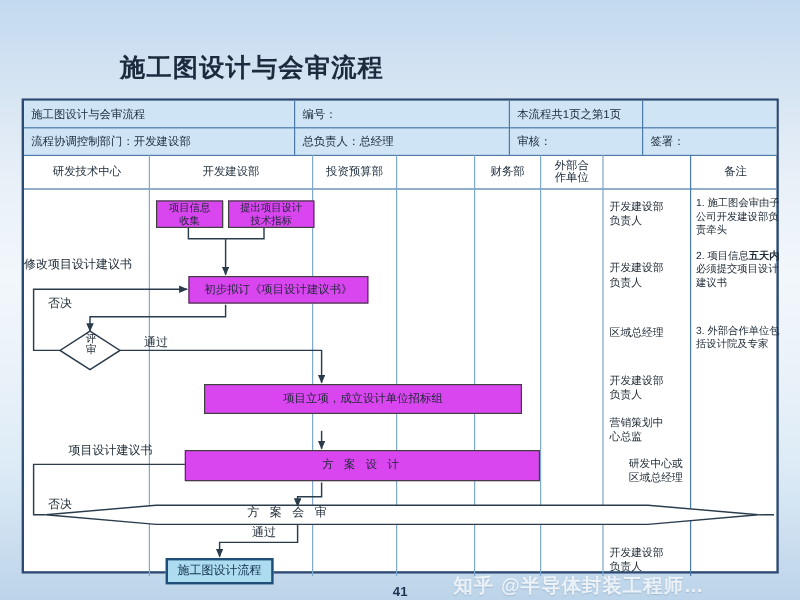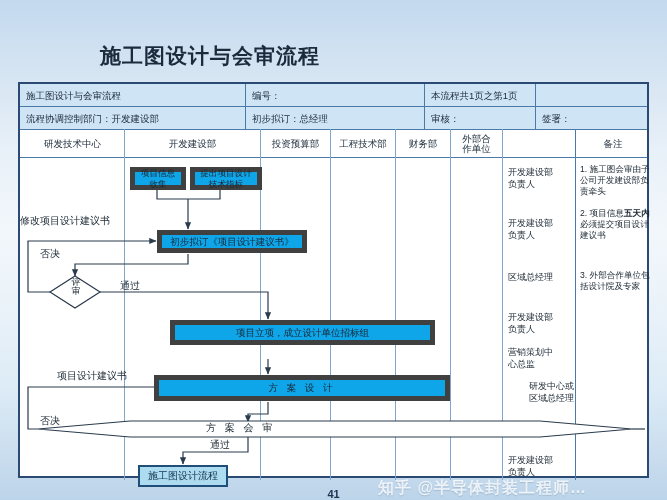--- a/index.html
+++ b/index.html
@@ -37,21 +37,21 @@
     display:flex;align-items:center;
     padding-left:4px;white-space:nowrap;
   }
   .cell.ctr{justify-content:center;padding-left:0;}
 
   
   .flow{position:absolute;left:0;top:0;width:631px;height:396px;pointer-events:none;}
 
   .node{
     position:absolute;box-sizing:border-box;
-    border:5px solid #404040;background:#0ea5e9;
+    border:1px solid #404040;background:#d946ef;
     font-size:9.5px;color:#1a2733;line-height:1.2;
     display:flex;align-items:center;justify-content:center;
     text-align:center;
   }
   .node.small{font-size:8.6px;}
   .node.hl{background:#addcf0;border:2px solid #1f4e79;color:#12324e;font-size:10px;}
   .node.wide{letter-spacing:3px;}
   .lbl{
     position:absolute;font-size:10px;color:#1a2733;white-space:nowrap;line-height:1.1;
   }
@@ -99,36 +99,35 @@
 
     <div class="vline-dark" style="left:225px;top:0;height:45px;"></div>
     <div class="vline-dark" style="left:404px;top:0;height:45px;"></div>
     <div class="vline-dark" style="left:515px;top:0;height:45px;"></div>
 
     <div class="cell" style="left:2px;top:1px;width:220px;height:21px;">施工图设计与会审流程</div>
     <div class="cell" style="left:228px;top:1px;width:174px;height:21px;">编号：</div>
     <div class="cell" style="left:407px;top:1px;width:106px;height:21px;">本流程共1页之第1页</div>
 
     <div class="cell" style="left:2px;top:24px;width:220px;height:21px;">流程协调控制部门：开发建设部</div>
-    <div class="cell" style="left:228px;top:24px;width:174px;height:21px;">初步拟订：总经理</div>
+    <div class="cell" style="left:228px;top:24px;width:174px;height:21px;">总负责人：总经理</div>
     <div class="cell" style="left:407px;top:24px;width:106px;height:21px;">审核：</div>
     <div class="cell" style="left:518px;top:24px;width:112px;height:21px;">签署：</div>
 
     <div class="vline" style="left:104px;top:45px;height:351px;"></div>
     <div class="vline" style="left:240px;top:45px;height:351px;"></div>
     <div class="vline" style="left:310px;top:45px;height:351px;"></div>
     <div class="vline" style="left:375px;top:45px;height:351px;"></div>
     <div class="vline" style="left:430px;top:45px;height:351px;"></div>
     <div class="vline" style="left:482px;top:45px;height:351px;"></div>
     <div class="vline-dark" style="left:555px;top:45px;height:351px;"></div>
 
     <div class="cell ctr" style="left:1px;top:47px;width:103px;height:25px;">研发技术中心</div>
     <div class="cell ctr" style="left:105px;top:47px;width:135px;height:25px;">开发建设部</div>
     <div class="cell ctr" style="left:241px;top:47px;width:69px;height:25px;">投资预算部</div>
-    <div class="cell ctr" style="left:311px;top:47px;width:64px;height:25px;">工程技术部</div>
     <div class="cell ctr" style="left:376px;top:47px;width:54px;height:25px;">财务部</div>
     <div class="cell ctr" style="left:431px;top:47px;width:51px;height:25px;flex-direction:column;line-height:1.05;">
       <span>外部合</span>
       <span>作单位</span>
     </div>
     <div class="cell ctr" style="left:556px;top:47px;width:74px;height:25px;">备注</div>
 
     <div class="flow">
       <svg width="631" height="396" viewBox="0 0 631 396" style="position:absolute;left:0;top:0;">
         <defs>
@@ -220,21 +219,21 @@
       <span style="white-space:pre-line;">区域总经理</span>
     </div>
     <div class="ownertxt" style="left:488px;top:227px;">
       <span style="white-space:pre-line;">开发建设部
 负责人</span>
     </div>
     <div class="ownertxt" style="left:488px;top:262px;">
       <span style="white-space:pre-line;">营销策划中
 心总监</span>
     </div>
-    <div class="ownertxt" style="left:480px;top:296px;text-align:right;">
+    <div class="ownertxt" style="left:504px;top:296px;">
       <span style="white-space:pre-line;">研发中心或
 区域总经理</span>
     </div>
     <div class="ownertxt" style="left:488px;top:370px;">
       <span style="white-space:pre-line;">开发建设部
 负责人</span>
     </div>
 
     <div class="remarktxt" style="left:560px;top:80px;">1. 施工图会审由子公司开发建设部负责牵头</div>
     <div class="remarktxt" style="left:560px;top:124px;">2. 项目信息<b>五天内</b>必须提交项目设计建议书</div>

